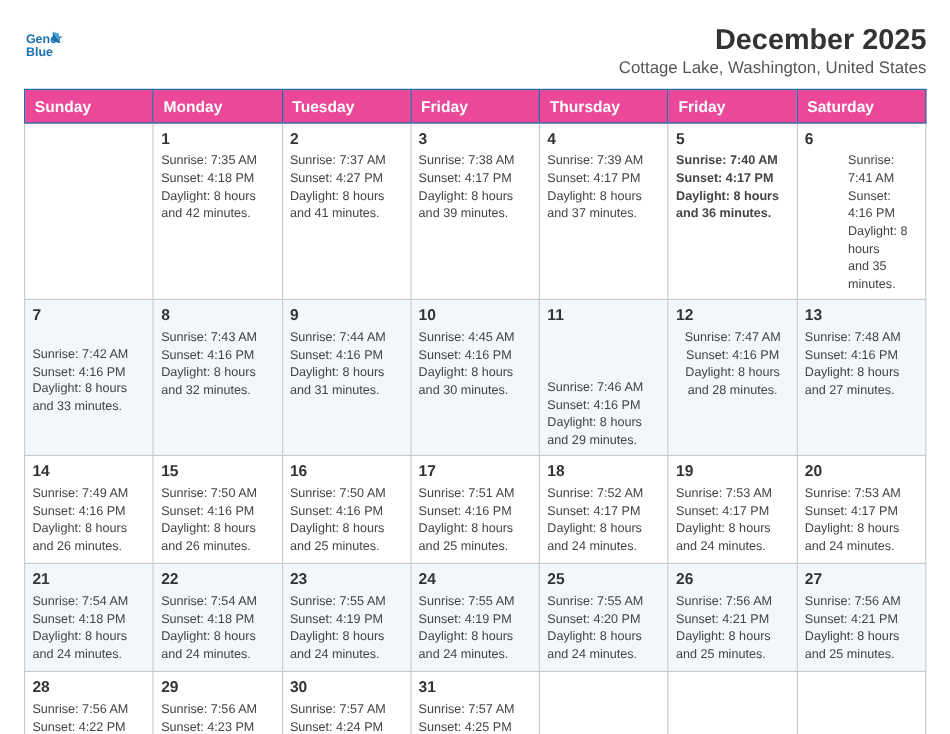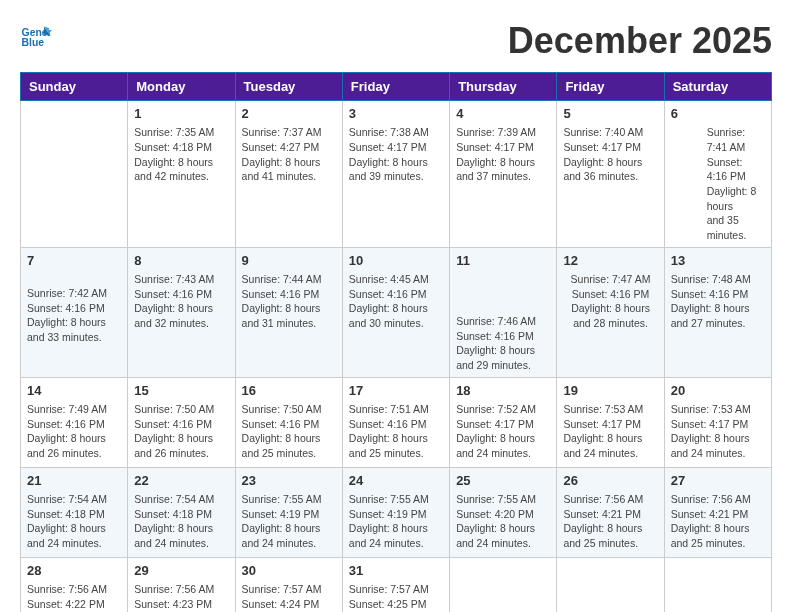--- a/index.html
+++ b/index.html
@@ -22,35 +22,35 @@
       gap: 4px;
     }
     .logo-icon {
       width: 32px;
       height: 32px;
     }
     .title-block {
       text-align: right;
     }
     .month-title {
-      font-size: 36px;
+      font-size: 24px;
       font-weight: bold;
       color: #333;
     }
     .location {
       font-size: 14px;
       color: #555;
     }
     table {
       width: 100%;
       border-collapse: collapse;
       font-size: 11px;
     }
     thead tr th {
-      background: #4c1d95;
+      background: #ec4899;
       color: #fff;
       text-align: left;
       padding: 6px 8px;
       font-size: 13px;
       font-weight: bold;
       border: 1px solid #1a6faf;
     }
     tbody tr td {
       border: 1px solid #ccc;
       vertical-align: top;
@@ -85,20 +85,21 @@
   <div class="logo">
     <svg class="logo-icon" viewBox="0 0 40 40">
       <text x="2" y="20" font-size="13" font-weight="bold" fill="#1a6faf">General</text>
       <text x="2" y="33" font-size="13" font-weight="bold" fill="#1a6faf">Blue</text>
       <polygon points="30,8 38,20 30,18" fill="#1a6faf"></polygon>
       <polygon points="30,8 38,20 36,10" fill="#4a9fdf"></polygon>
     </svg>
   </div>
   <div class="title-block">
     <div class="month-title">December 2025</div>
+    <div class="location">Cottage Lake, Washington, United States</div>
   </div>
 </div>
 
 <table>
   <thead>
     <tr>
     <th>Sunday</th>
         <th>Monday</th>
         <th>Tuesday</th>
         <th>Friday</th>
@@ -133,21 +134,21 @@
         </td>
         <td>
           <span class="day-number">4</span>
           <div class="cell-content" style="white-space: pre-line;">Sunrise: 7:39 AM
 Sunset: 4:17 PM
 Daylight: 8 hours
 and 37 minutes.</div>
         </td>
         <td>
           <span class="day-number">5</span>
-          <div class="cell-content" style="white-space: pre-line;">Sunrise: 7:40 AM
+          <div class="cell-content" style="white-space: pre-line; font-weight: bold;">Sunrise: 7:40 AM
 Sunset: 4:17 PM
 Daylight: 8 hours
 and 36 minutes.</div>
         </td>
         <td>
           <span class="day-number">6</span>
           <div class="cell-content" style="white-space: pre-line; margin-left: 36px;">Sunrise: 7:41 AM
 Sunset: 4:16 PM
 Daylight: 8 hours
 and 35 minutes.</div>

